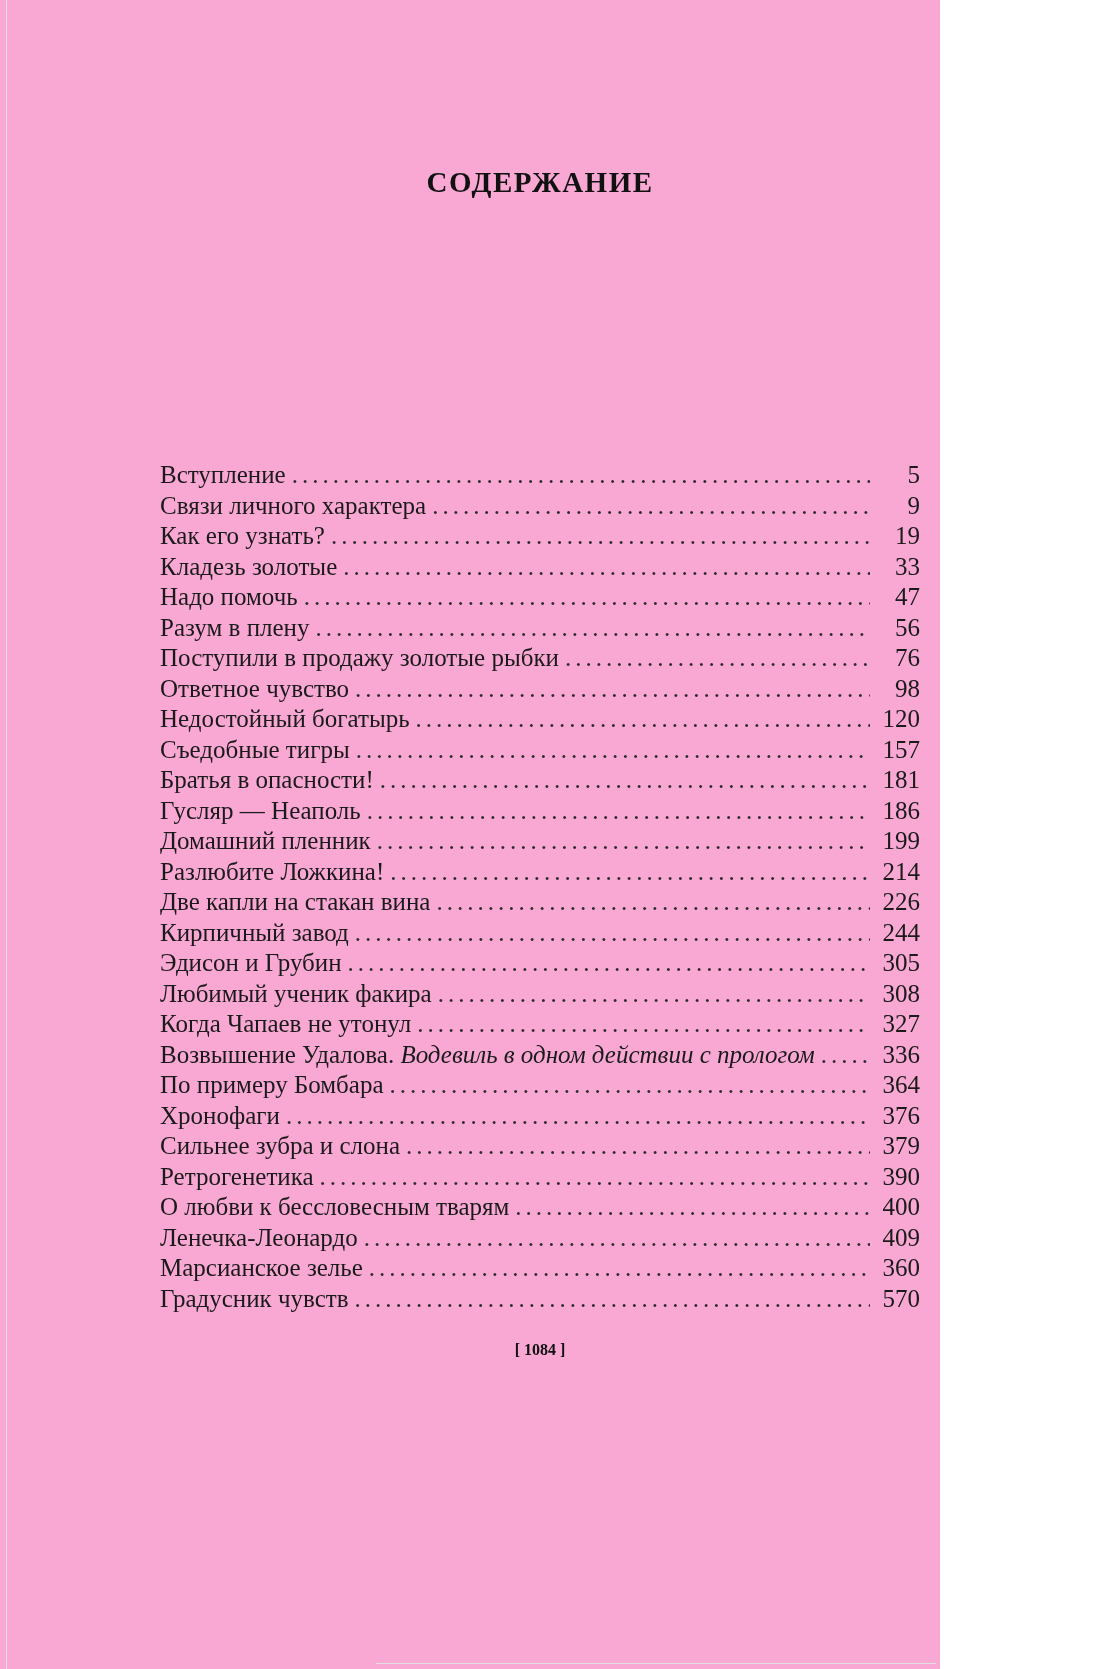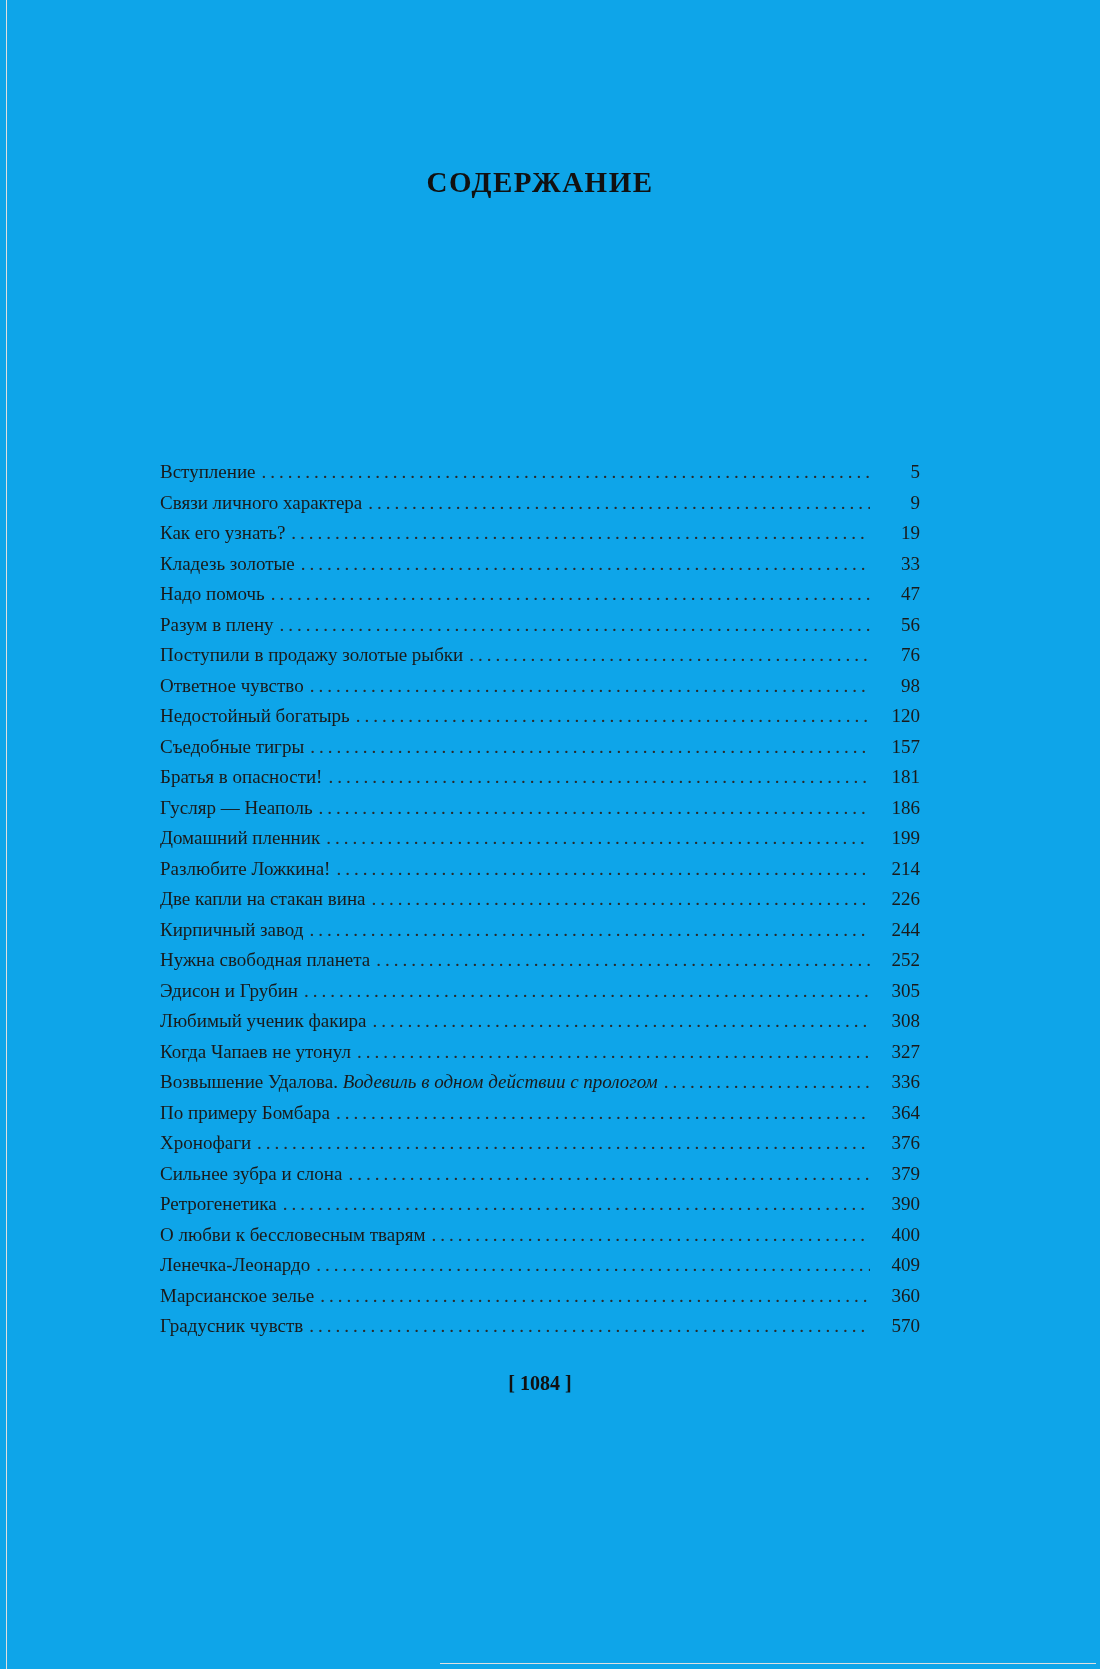--- a/index.html
+++ b/index.html
@@ -2,23 +2,23 @@
 <html><head>
 <meta charset="utf-8">
 <style>
   html, body {
     margin: 0;
     padding: 0;
     background: #ffffff;
   }
   .page {
     position: relative;
-    width: 1100px;
+    width: 940px;
     height: 1669px;
-    background: #0ea5e9;
+    background: #f9a8d4;
     box-sizing: border-box;
     font-family: "Liberation Serif", "DejaVu Serif", serif;
     color: #1a1a1a;
     overflow: hidden;
   }
   .page-edge-left {
     position: absolute;
     left: 6px;
     top: 0;
     bottom: 0;
@@ -41,21 +41,21 @@
     margin: 0;
     padding-top: 166px;
     text-align: center;
     font-size: 29px;
     font-weight: bold;
     letter-spacing: 1.5px;
     color: #111111;
   }
   .toc {
     margin-top: 262px;
-    font-size: 19px;
+    font-size: 25px;
   }
   .toc-row {
     display: flex;
     align-items: baseline;
     height: 30.5px;
     white-space: nowrap;
   }
   .toc-title {
     flex: 0 0 auto;
     white-space: pre;
@@ -75,21 +75,21 @@
     color: #2a2a2a;
   }
   .toc-page {
     flex: 0 0 auto;
     min-width: 46px;
     text-align: right;
   }
   .footer {
     margin-top: 26px;
     text-align: center;
-    font-size: 20px;
+    font-size: 16px;
     font-weight: bold;
     color: #111111;
   }
 </style>
 </head>
 <body>
 
 <div class="page">
   <div class="page-edge-left"></div>
   <div class="page-edge-bottom"></div>
@@ -172,25 +172,20 @@
         <span class="toc-title"><span>Две капли на стакан вина</span><i></i></span>
         <span class="toc-dots"></span>
         <span class="toc-page">226</span>
       </div>
         <div class="toc-row">
         <span class="toc-title"><span>Кирпичный завод</span><i></i></span>
         <span class="toc-dots"></span>
         <span class="toc-page">244</span>
       </div>
         <div class="toc-row">
-        <span class="toc-title"><span>Нужна свободная планета</span><i></i></span>
-        <span class="toc-dots"></span>
-        <span class="toc-page">252</span>
-      </div>
-        <div class="toc-row">
         <span class="toc-title"><span>Эдисон и Грубин</span><i></i></span>
         <span class="toc-dots"></span>
         <span class="toc-page">305</span>
       </div>
         <div class="toc-row">
         <span class="toc-title"><span>Любимый ученик факира</span><i></i></span>
         <span class="toc-dots"></span>
         <span class="toc-page">308</span>
       </div>
         <div class="toc-row">

